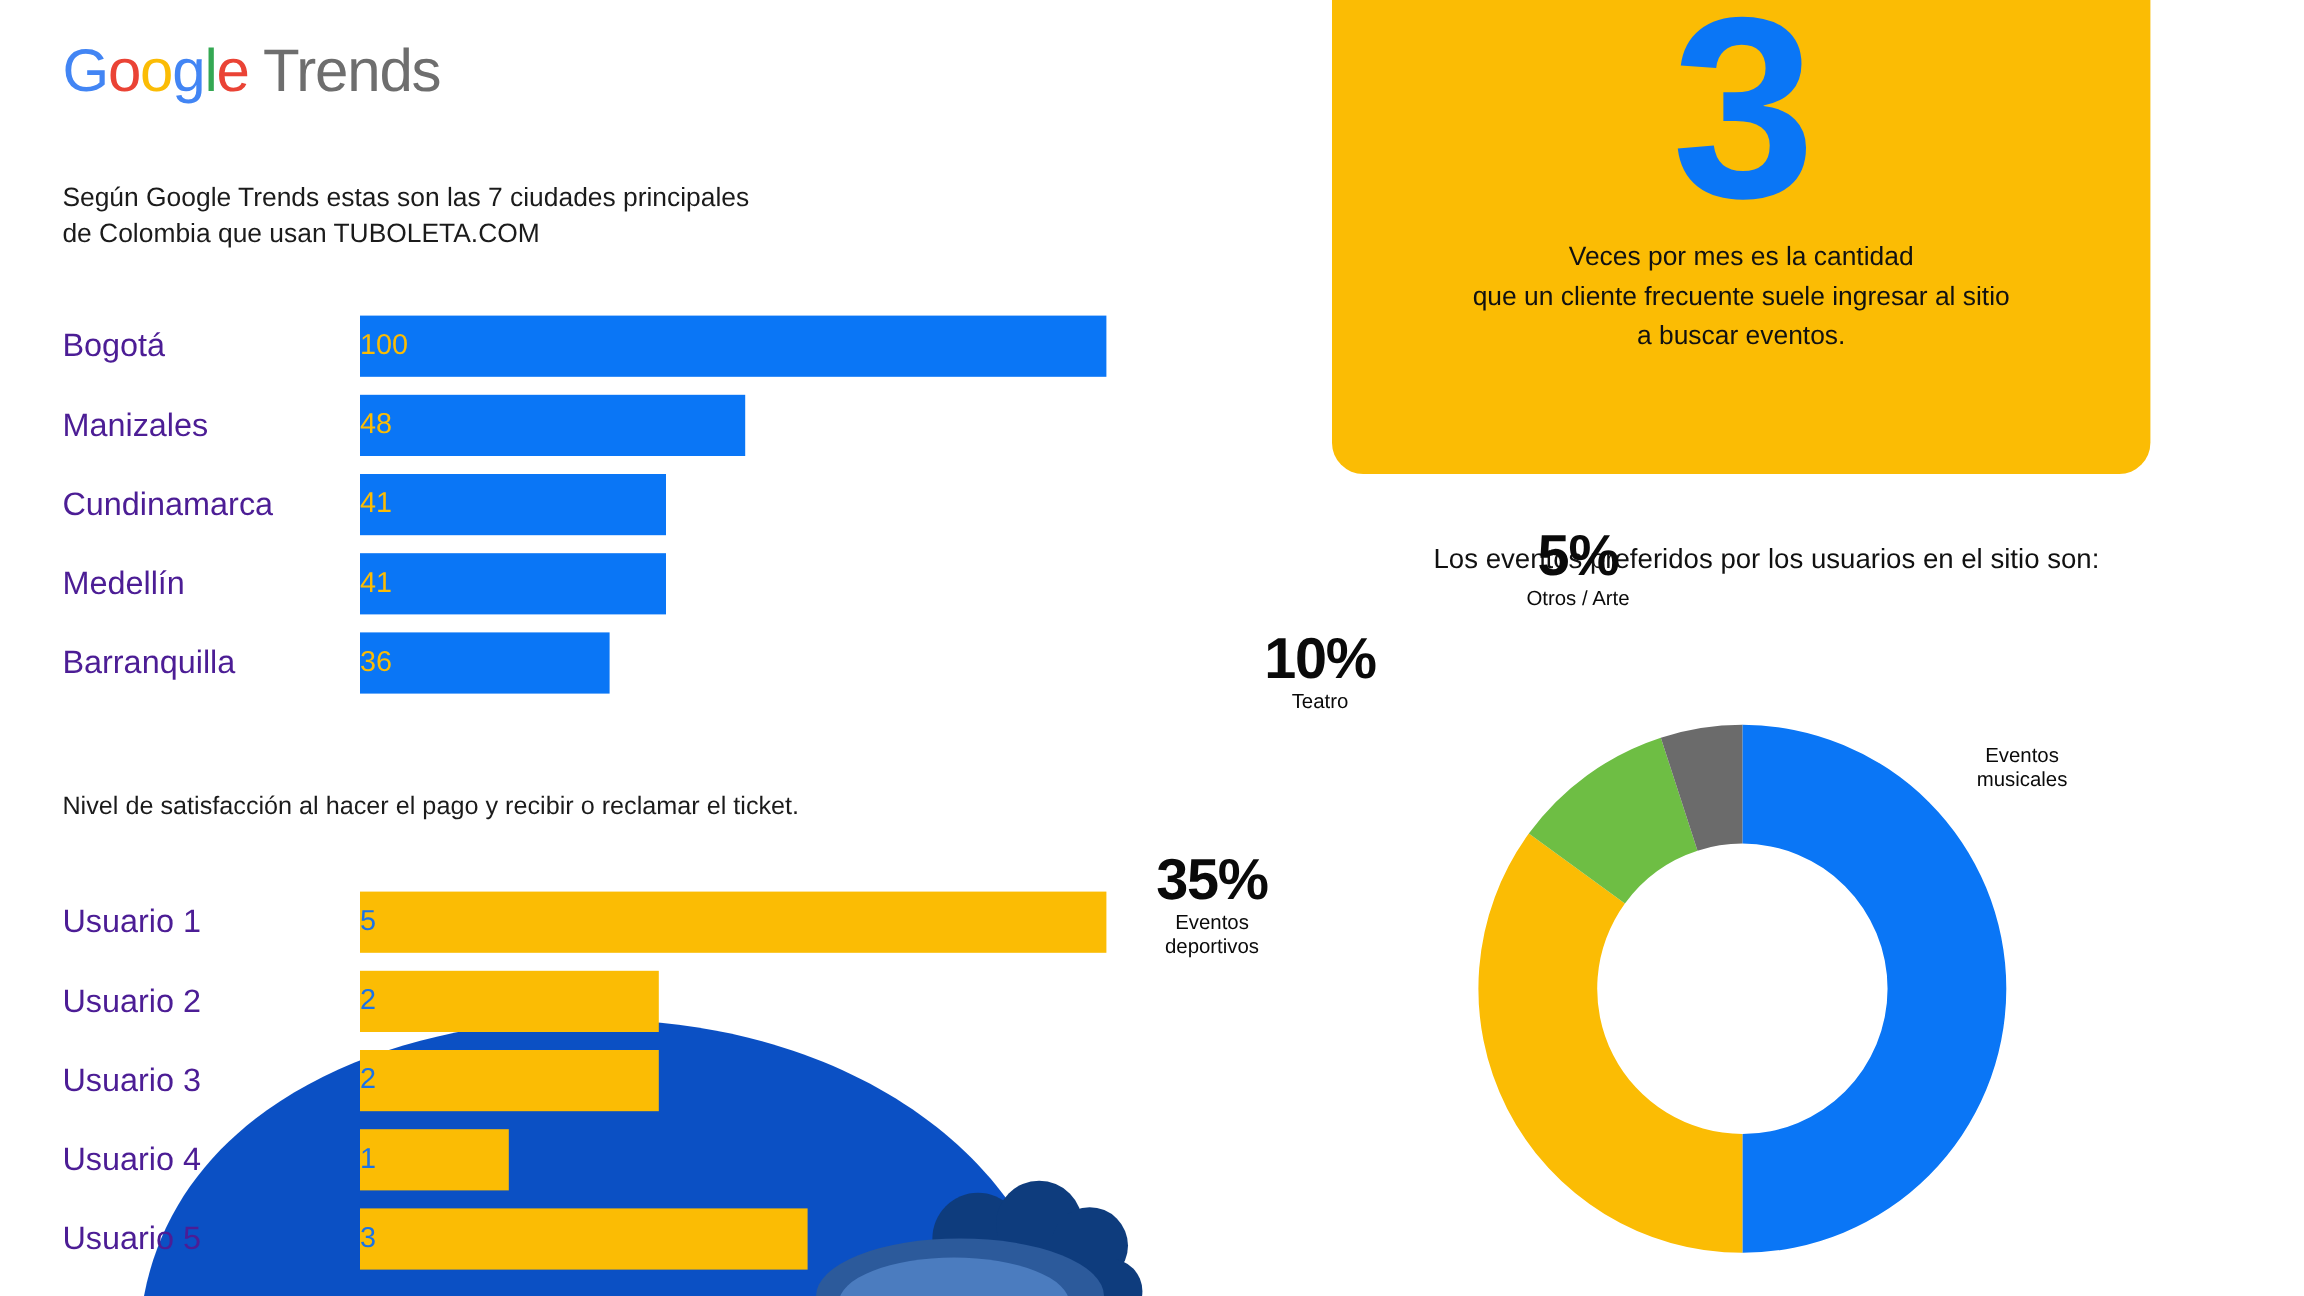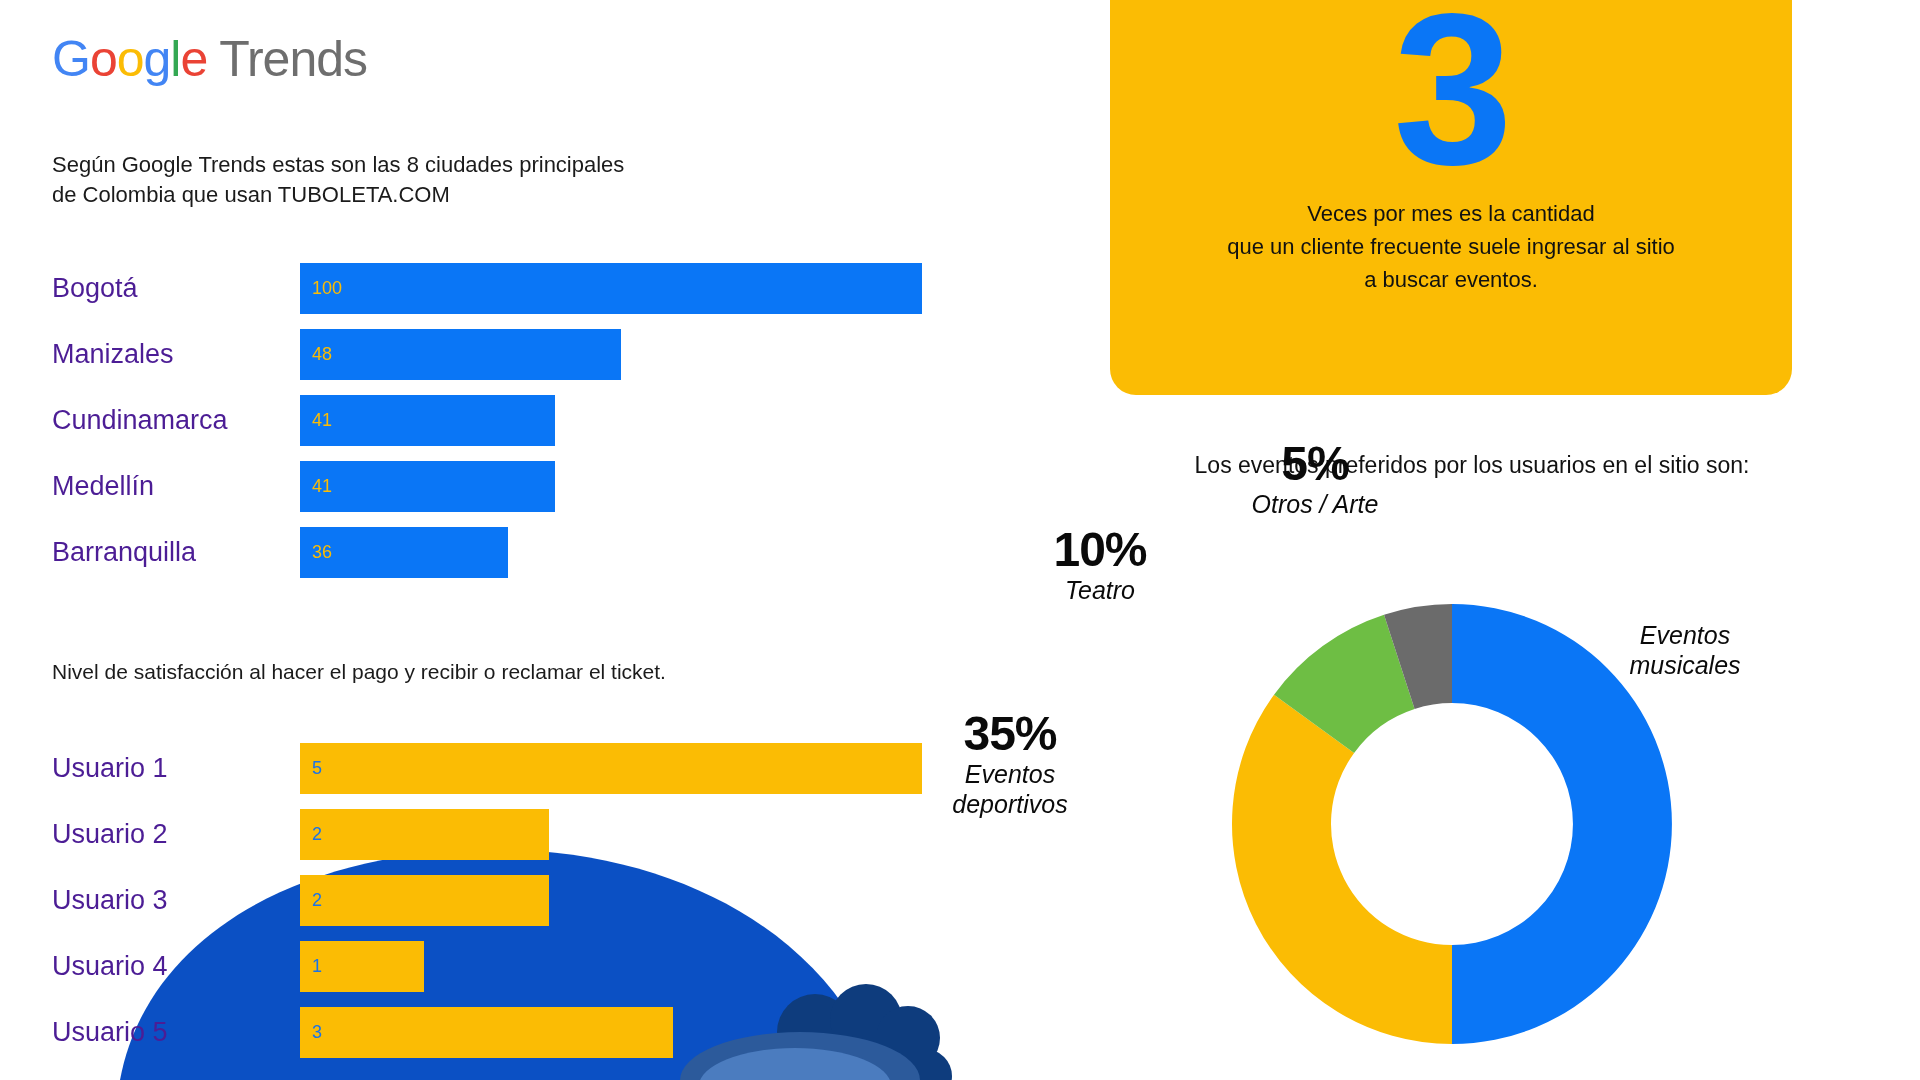--- a/index.html
+++ b/index.html
@@ -39,22 +39,21 @@
   }
 
   .row { position:relative; display:flex; align-items:center; height:66px; }
   .row-label {
     width:248px; flex:0 0 248px;
     font-size:27px; color:#4c1d95; line-height:1;
   }
   .bar-area { position:relative; flex:1; height:100%; display:flex; align-items:center; }
   .bar {
     height:51px; display:flex; align-items:center;
-    padding-left:12px;
-    font-size:18px;
+    font-size:24px;
   }
   .bar-blue { background:#0a76f6; color:#FBBC04; }
   .bar-yellow { background:#FBBC04; color:#1a73e8; }
 
   
   .right { position:absolute; left:1100px; top:0; width:820px; height:1080px; }
 
   .stat-card {
     position:absolute; left:10px; top:0; width:682px; height:395px;
     background:#FBBC04; border-radius:26px;
@@ -73,39 +72,39 @@
   .donut-title {
     position:absolute; left:22px; top:452px; width:700px;
     font-size:23px; font-weight:400; color:#111; text-align:center;
   }
 
   .donut-wrap { position:absolute; left:0px; top:520px; width:820px; height:560px; }
   .donut { position:absolute; left:112px; top:64px; }
 
   .lbl { position:absolute; text-align:center; color:#0a0a0a; }
   .lbl .pct { font-size:48px; font-weight:700; line-height:1.02; letter-spacing:-1px; }
-  .lbl .nm  { font-size:25px; line-height:1.2; white-space:pre-line;font-style:italic; }
+  .lbl .nm  { font-size:17px; line-height:1.2; white-space:pre-line; }
 
   .lbl-otros  { left:90px;  top:-80px;  width:250px; }
   .lbl-teatro { left:-125px; top:-42px; width:250px;margin-top:48px; }
   .lbl-dep    { left:-215px; top:190px; width:250px;text-align:center; }
   .lbl-mus    { left:460px;  top:100px; width:250px; }
 </style>
 </head>
 <body>
 
 <div class="page">
 
   <div class="left">
 
     <div class="logo">
       <span class="l-b">G</span><span class="l-r">o</span><span class="l-y">o</span><span class="l-b">g</span><span class="l-g">l</span><span class="l-r">e</span><span class="l-gray"> Trends</span>
     </div>
 
-    <div class="intro">Según Google Trends estas son las 8 ciudades principales
+    <div class="intro">Según Google Trends estas son las 7 ciudades principales
 de Colombia que usan TUBOLETA.COM</div>
 
     <div class="chart1" id="chart1">
         <div class="row">
           <div class="row-label">Bogotá</div>
           <div class="bar-area">
             <div class="bar bar-blue" style="width: 622px;">100</div>
           </div>
         </div>
         <div class="row">

